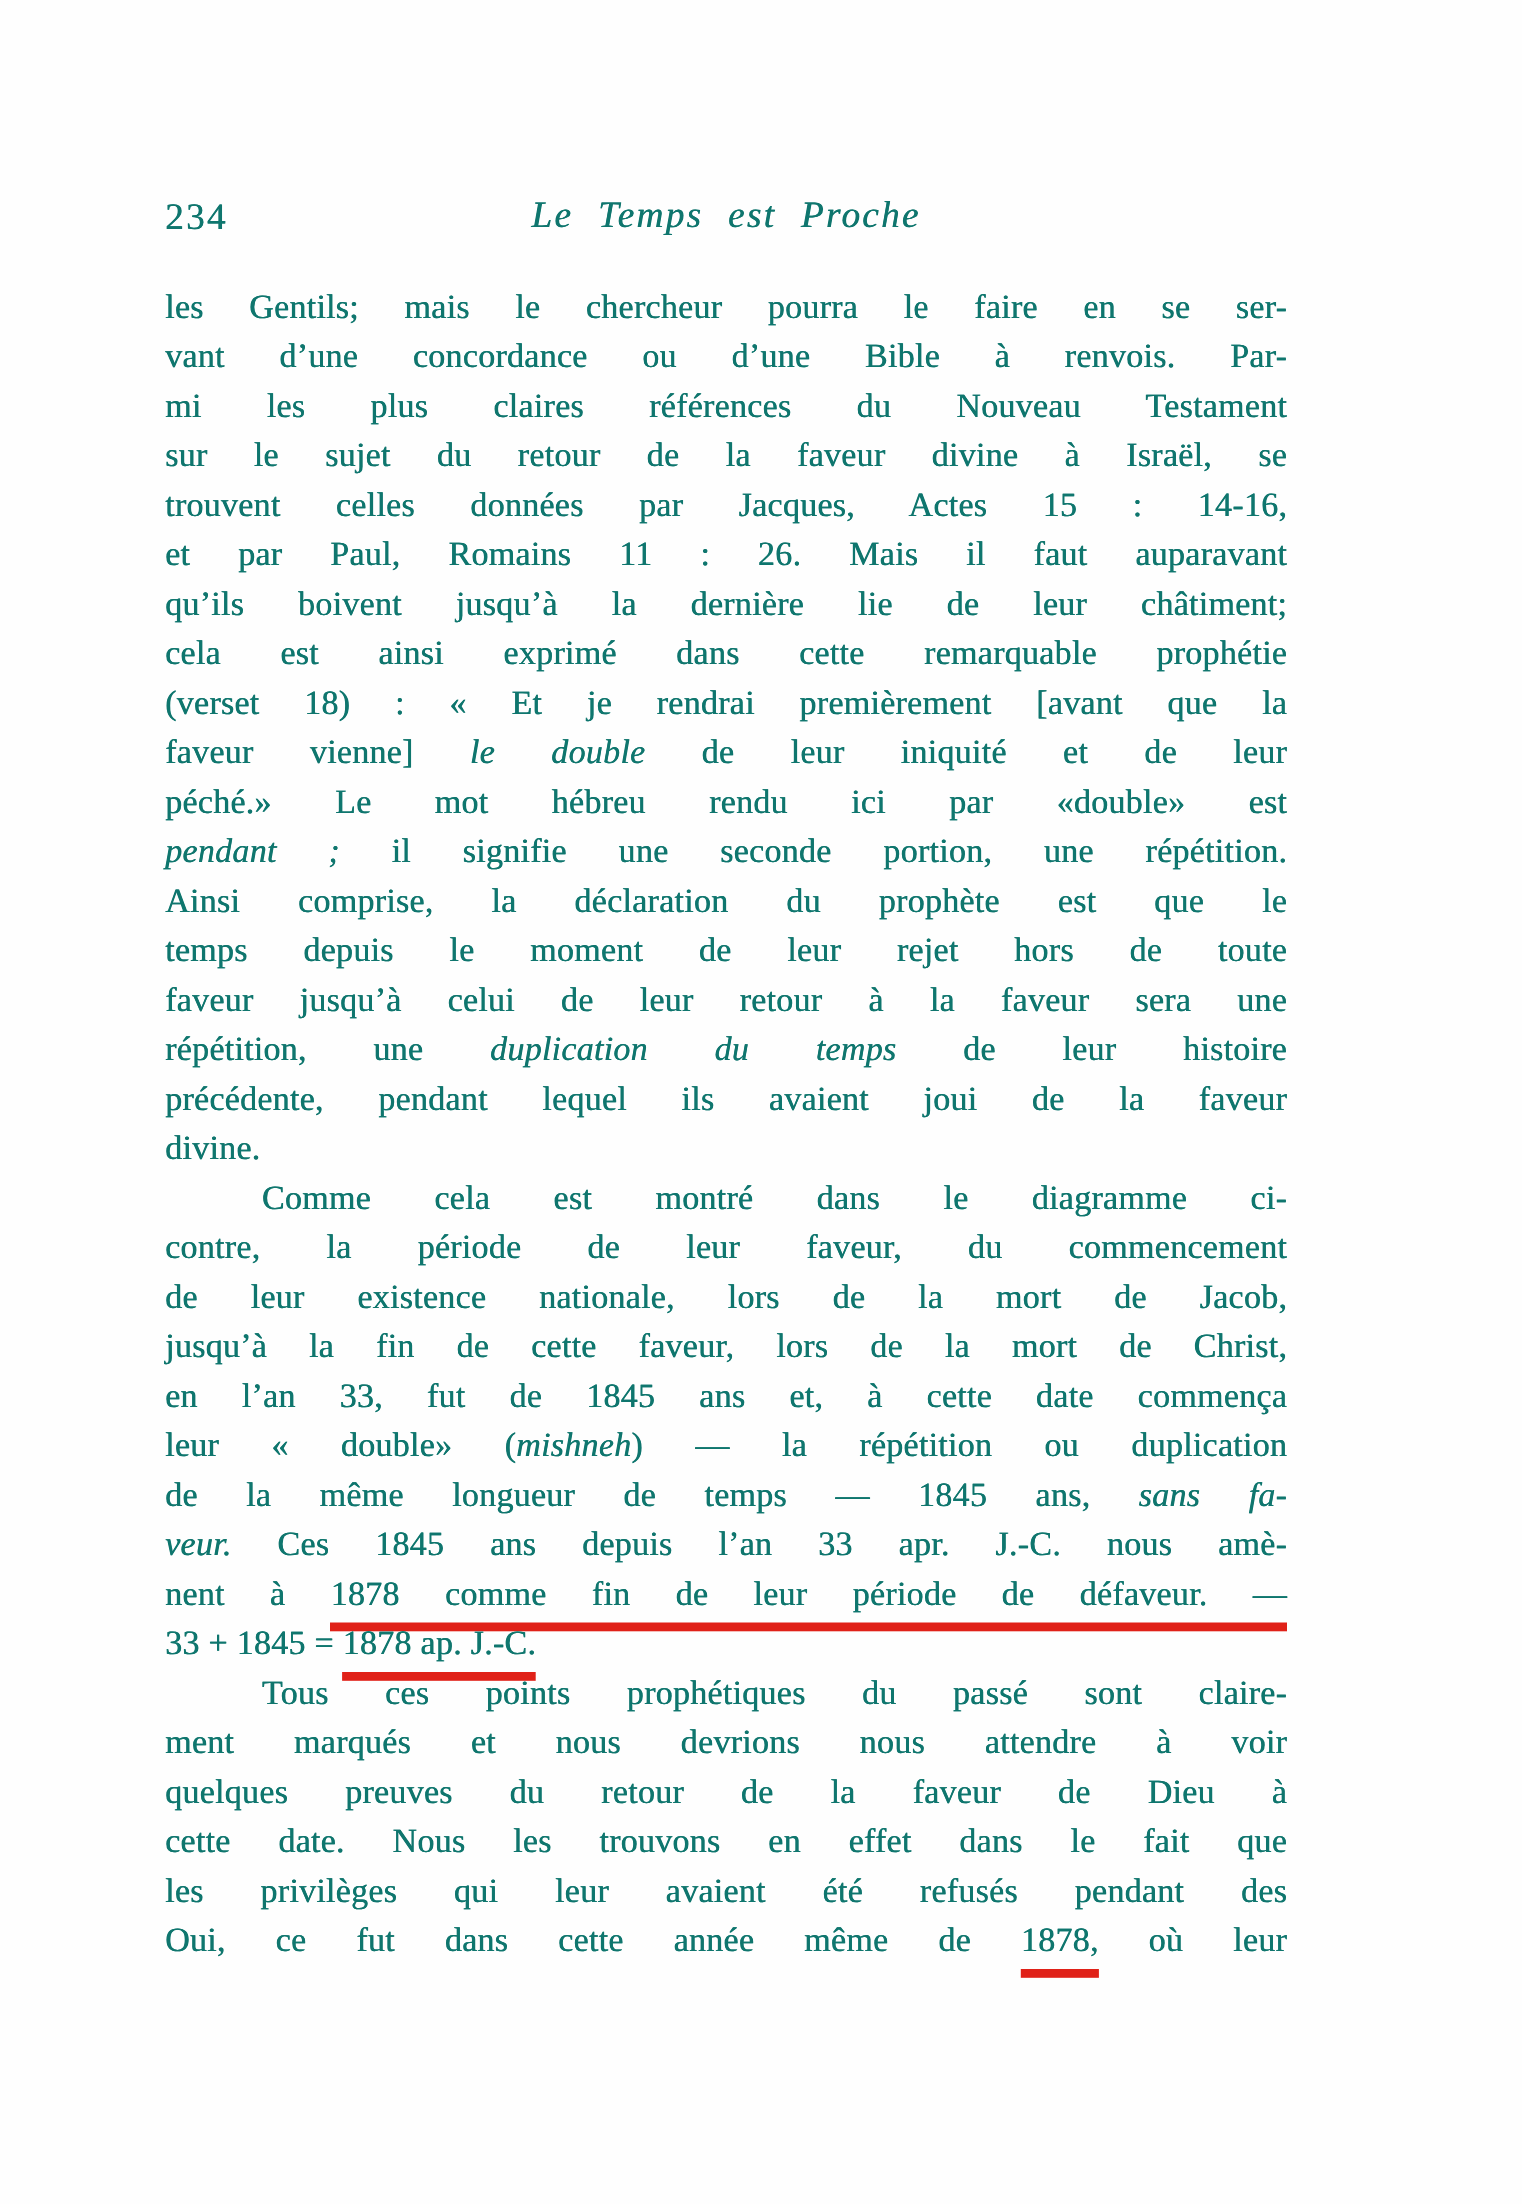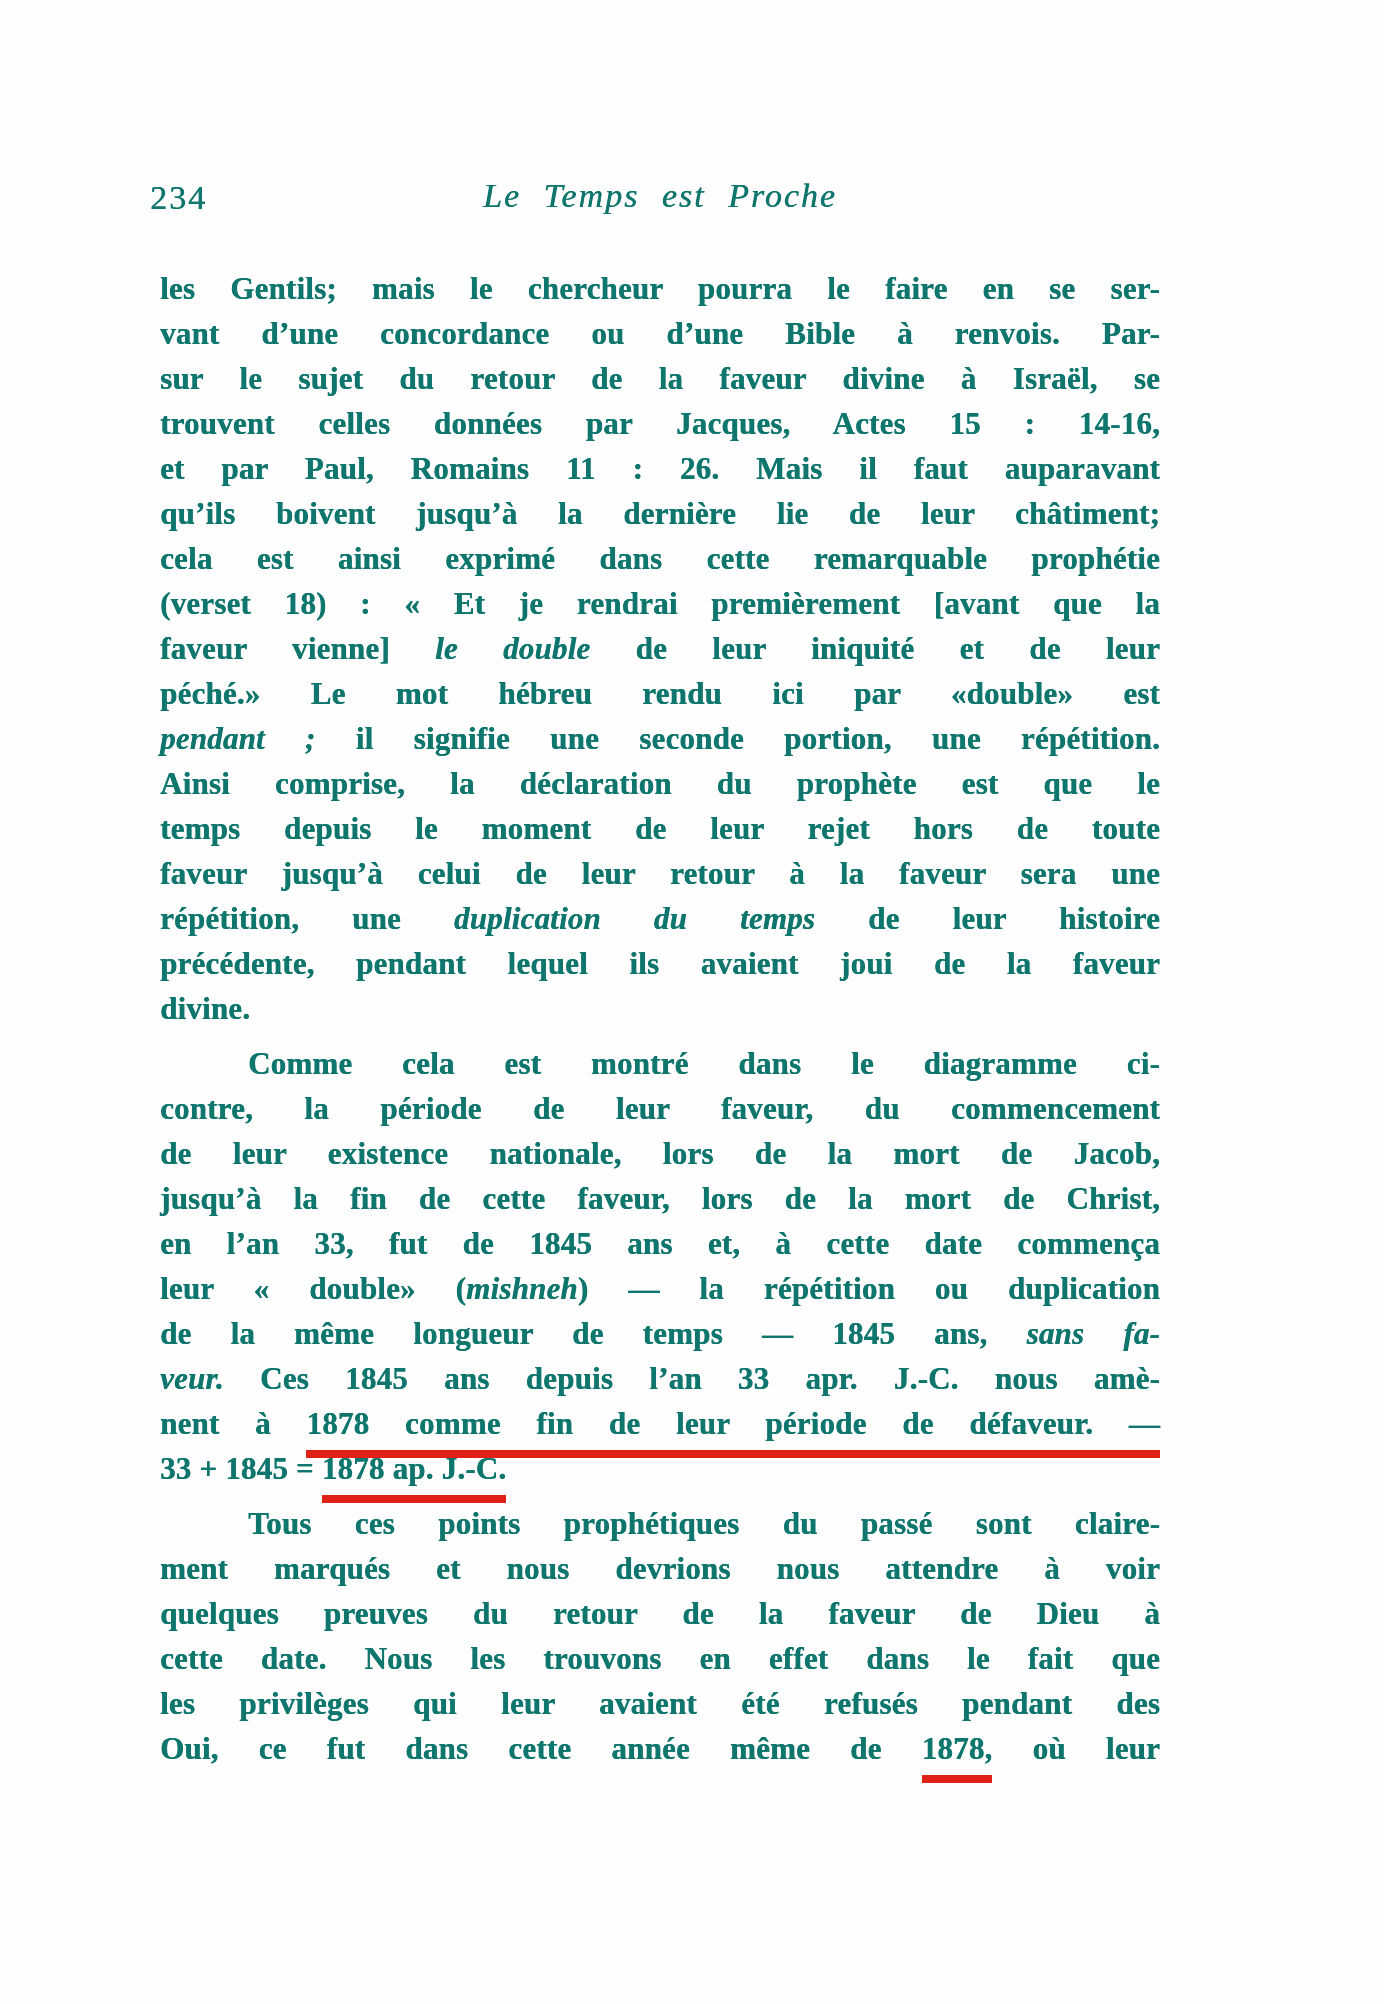--- a/index.html
+++ b/index.html
@@ -40,21 +40,21 @@
   .body-block {
     position: absolute;
     top: 256px;
     left: 150px;
     width: 1020px;
     font-size: 31px;
     line-height: 45px;
     text-shadow: 0.4px 0 0 currentColor;
     letter-spacing: 0.2px;
   }
-  .para { margin: 10px; font-weight: bold; }
+  .para { margin: 0; }
   .line {
     text-align: justify;
     text-align-last: justify;
     text-justify: inter-word;
     white-space: normal;
   }
   .line.no-just { text-align-last: left; }
   .line.ind { text-indent: 88px; }
   .it { font-style: italic; }
   .ru {
@@ -67,20 +67,21 @@
 
 <div class="page">
   <div class="header">
     <span class="page-num">234</span>
     <span class="running-title">Le Temps est Proche</span>
   </div>
   <div class="body-block">
       <div class="para">
         <div class="line"><span>les Gentils; mais le chercheur pourra le faire en se ser-</span></div>
         <div class="line"><span>vant d’une concordance ou d’une Bible à renvois. Par-</span></div>
+        <div class="line"><span>mi les plus claires références du Nouveau Testament</span></div>
         <div class="line"><span>sur le sujet du retour de la faveur divine à Israël, se</span></div>
         <div class="line"><span>trouvent celles données par Jacques, Actes 15 : 14-16,</span></div>
         <div class="line"><span>et par Paul, Romains 11 : 26. Mais il faut auparavant</span></div>
         <div class="line"><span>qu’ils boivent jusqu’à la dernière lie de leur châtiment;</span></div>
         <div class="line"><span>cela est ainsi exprimé dans cette remarquable prophétie</span></div>
         <div class="line"><span>(verset 18) : « Et je rendrai premièrement [avant que la</span></div>
         <div class="line"><span>faveur vienne] </span><span class="it">le double</span><span> de leur iniquité et de leur</span></div>
         <div class="line"><span>péché.» Le mot hébreu rendu ici par «double» est</span></div>
         <div class="line"><span class="it">pendant ;</span><span> il signifie une seconde portion, une répétition.</span></div>
         <div class="line"><span>Ainsi comprise, la déclaration du prophète est que le</span></div>

